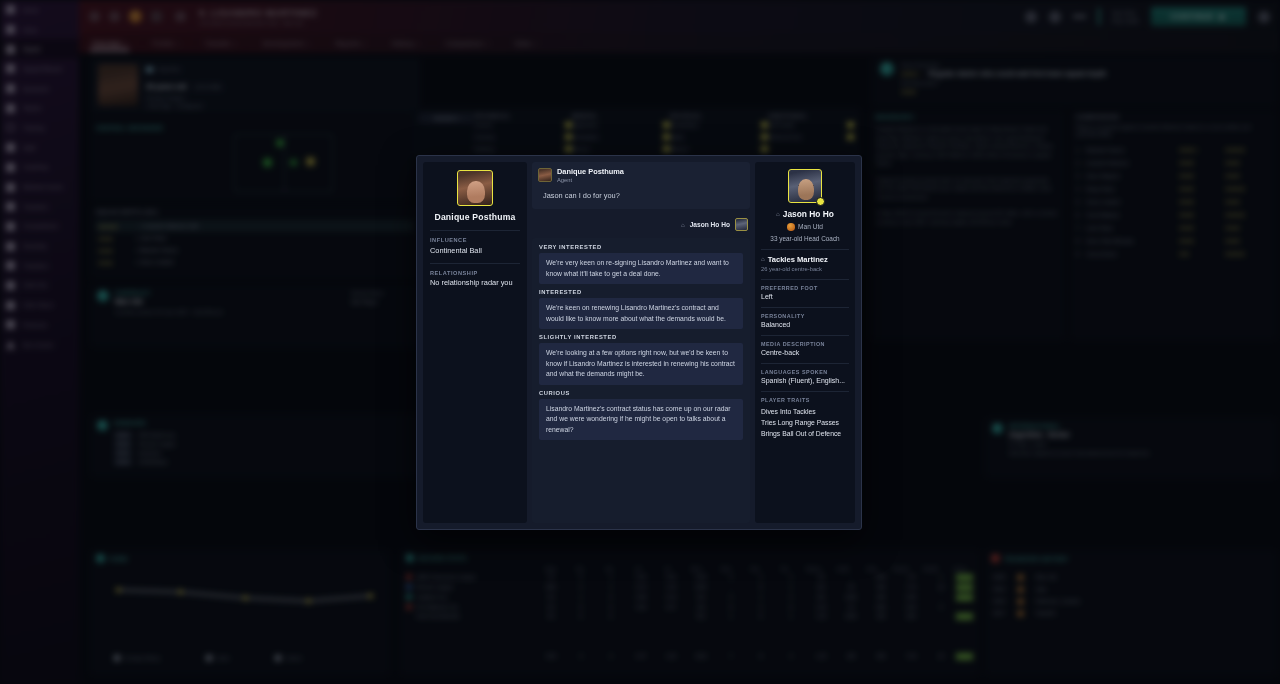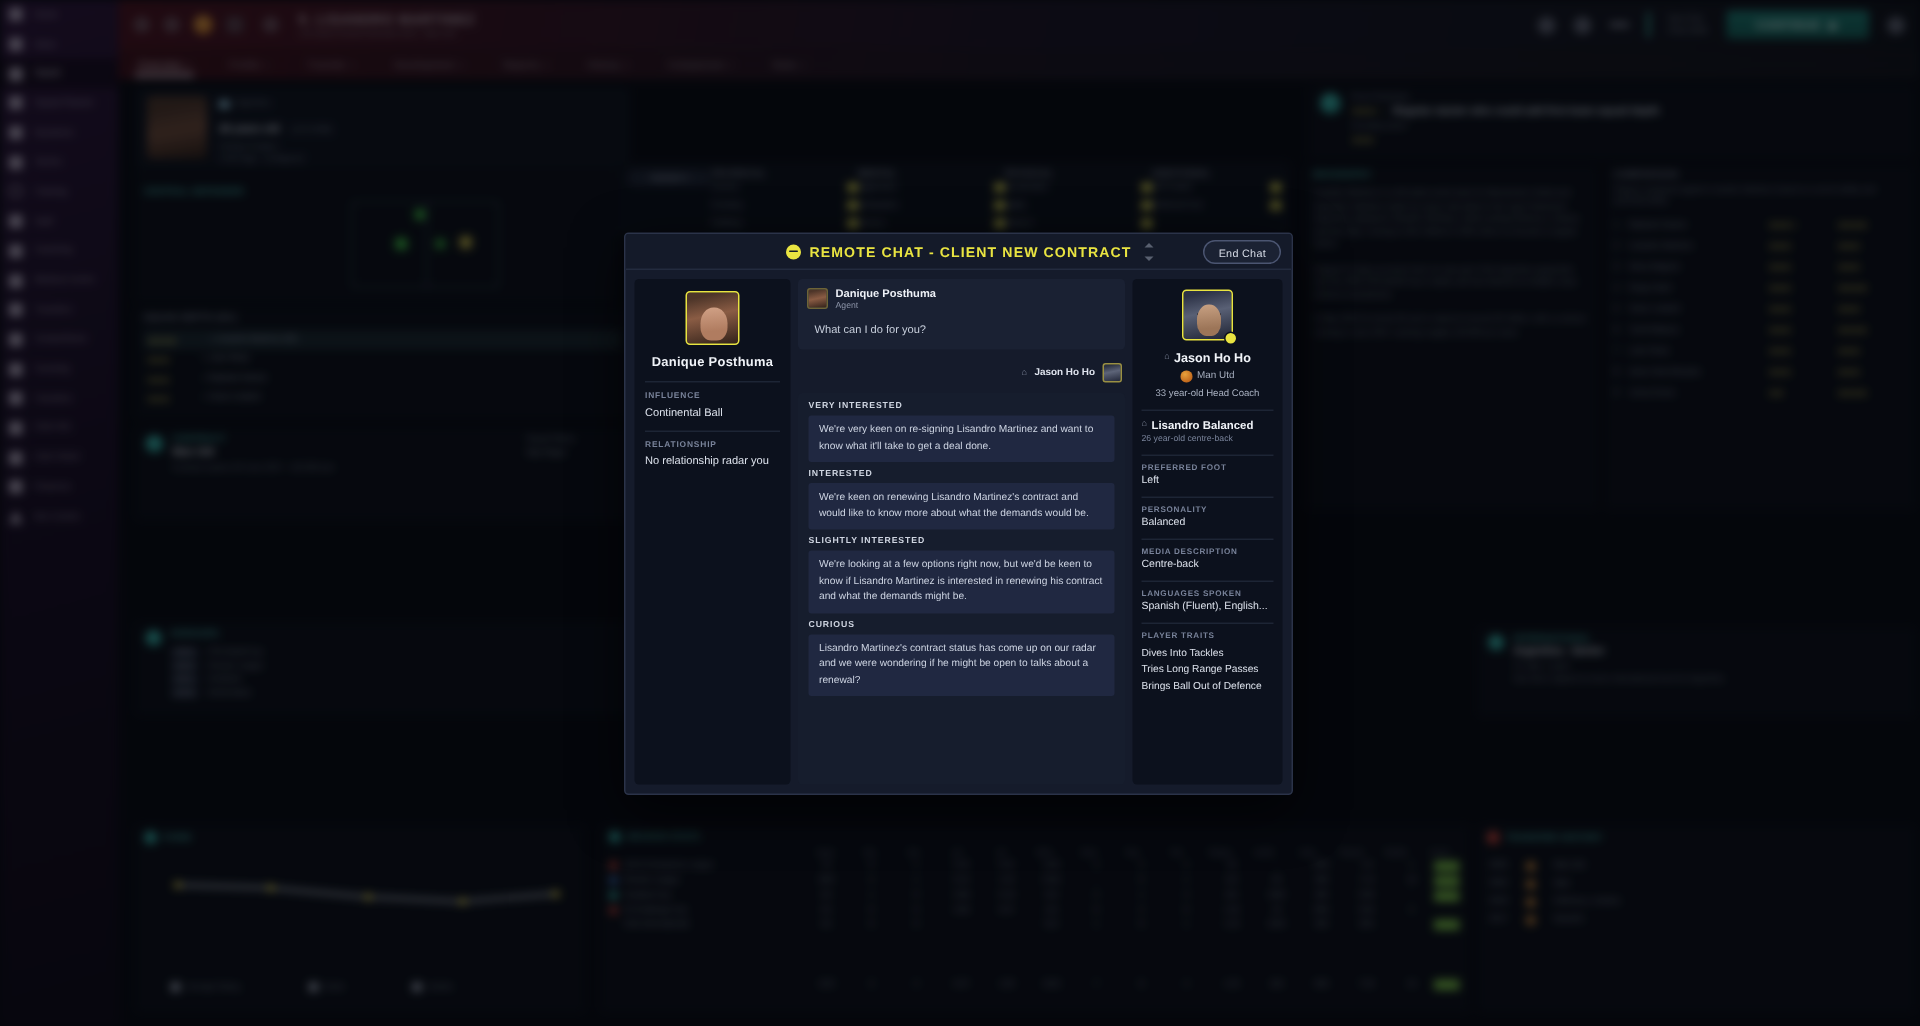--- a/index.html
+++ b/index.html
@@ -879,31 +879,20 @@
             <span>Newell's</span>
           </div>
         </div>
     </div>
   </div>
 
   <div id="scrim"></div>
 
   <div id="modal">
 
-    <div id="modal-title">
-      <div class="title-grp">
-        <span class="chat-bubble-icon"></span>
-        <span class="ttl">REMOTE CHAT - CLIENT NEW CONTRACT</span>
-      </div>
-      <div class="sort-updown">
-        <i class="up"></i>
-          <i class="dn"></i>
-      </div>
-      <div id="end-chat">End Chat</div>
-    </div>
 
     <div id="modal-body">
 
       <div id="agent-col">
         <div class="agent-portrait"></div>
         <div id="agent-name">Danique Posthuma</div>
         <div class="agent-div"></div>
         <div class="fl">INFLUENCE</div>
         <div class="fv">Continental Ball</div>
         <div class="agent-div"></div>
@@ -913,21 +902,21 @@
 
       <div id="chat-col">
         <div id="msg-block">
           <div class="msg-head">
             <div class="msg-av"></div>
             <div>
               <div class="msg-name">Danique Posthuma</div>
               <div class="msg-role">Agent</div>
             </div>
           </div>
-          <div id="msg-text">What can I do for you?</div>
+          <div id="msg-text">Jason can I do for you?</div>
         </div>
 
         <div id="you-row">
           <span class="uico">⌂</span>
           <span class="uname">Jason Ho Ho</span>
           <span class="you-av"></span>
         </div>
 
         <div id="options">
             <div class="opt-cat">VERY INTERESTED</div>
@@ -953,21 +942,21 @@
           <span class="coach-name">Jason Ho Ho</span>
         </div>
         <div class="club-row">
           <span class="club-crest"></span>
           <span class="club-name">Man Utd</span>
         </div>
         <div class="coach-meta">33 year-old Head Coach</div>
         <div class="pdiv"></div>
         <div class="pl-name-row">
           <span class="mini-ico">⌂</span>
-          <span class="pl-name">Lisandro Balanced</span>
+          <span class="pl-name">Tackles Martinez</span>
         </div>
         <div class="pl-sub">26 year-old centre-back</div>
         <div id="player-fields">
             <div class="pdiv"></div>
             <div class="pf-l">PREFERRED FOOT</div>
             <div class="pf-v">Left</div>
             <div class="pdiv"></div>
             <div class="pf-l">PERSONALITY</div>
             <div class="pf-v">Balanced</div>
             <div class="pdiv"></div>

